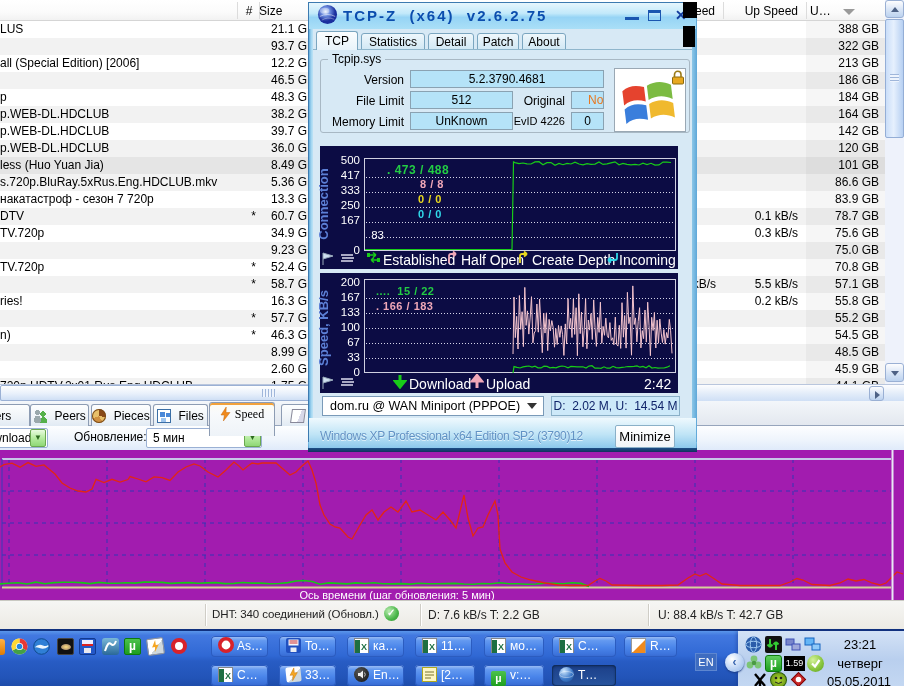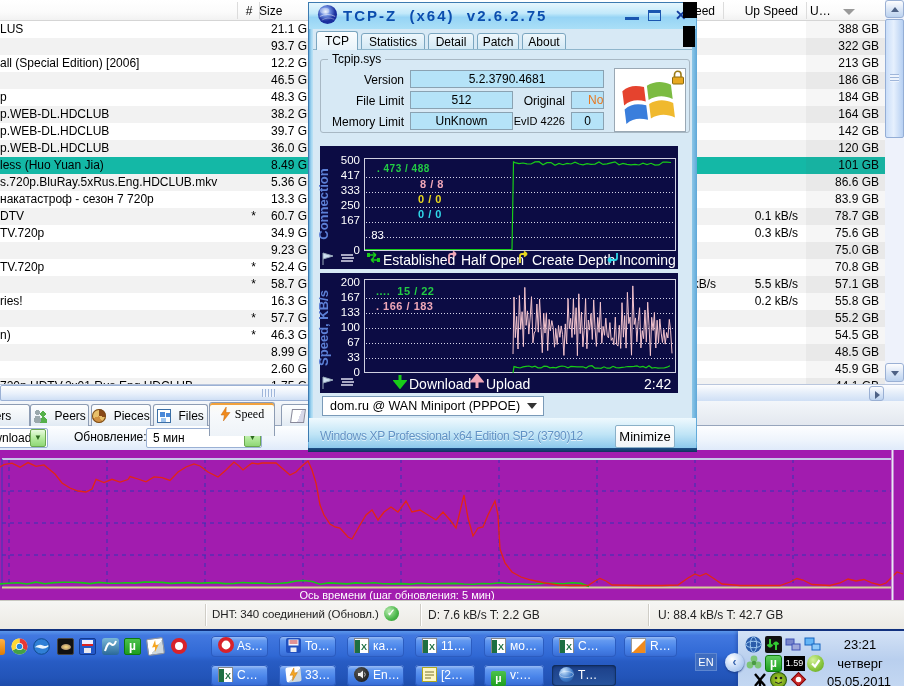--- a/index.html
+++ b/index.html
@@ -62,21 +62,21 @@
 <div class="row" style="top:102px;background:#ffffff;">
 <div class="a" style="left:0;width:236px;overflow:hidden;">p.WEB-DL.HDCLUB</div>
 <div class="g" style="left:240px;width:75px;">39.7 GB</div>
 <div class="g" style="left:780px;width:99px;">142 GB</div>
 </div>
 <div class="row" style="top:119px;background:#f2f2f2;">
 <div class="a" style="left:0;width:236px;overflow:hidden;">p.WEB-DL.HDCLUB</div>
 <div class="g" style="left:240px;width:75px;">36.0 GB</div>
 <div class="g" style="left:780px;width:99px;">120 GB</div>
 </div>
-<div class="row" style="top:136px;background:#14b8a6;">
+<div class="row" style="top:136px;background:#e5e5e5;">
 <div class="a" style="left:0;width:236px;overflow:hidden;">less (Huo Yuan Jia)</div>
 <div class="g" style="left:240px;width:75px;">8.49 GB</div>
 <div class="g" style="left:780px;width:99px;">101 GB</div>
 </div>
 <div class="row" style="top:153px;background:#f2f2f2;">
 <div class="a" style="left:0;width:236px;overflow:hidden;">s.720p.BluRay.5xRus.Eng.HDCLUB.mkv</div>
 <div class="g" style="left:240px;width:75px;">5.36 GB</div>
 <div class="g" style="left:780px;width:99px;">86.6 GB</div>
 </div>
 <div class="row" style="top:170px;background:#ffffff;">
@@ -431,21 +431,21 @@
 <div class="ylab" style="left:0;top:242px;width:52px;">0</div>
 <svg class="a" style="left:0;top:0;" width="389" height="450">
 <rect x="56.5" y="156.5" width="311" height="92" fill="none" stroke="#d0d0e0"></rect>
 <line x1="58" y1="175.5" x2="366" y2="175.5" stroke="#d4d4e8" stroke-dasharray="1 2"></line>
 <line x1="58" y1="190.5" x2="366" y2="190.5" stroke="#d4d4e8" stroke-dasharray="1 2"></line>
 <line x1="58" y1="205.5" x2="366" y2="205.5" stroke="#d4d4e8" stroke-dasharray="1 2"></line>
 <line x1="58" y1="220.5" x2="366" y2="220.5" stroke="#d4d4e8" stroke-dasharray="1 2"></line>
 <line x1="58" y1="235.5" x2="366" y2="235.5" stroke="#d4d4e8" stroke-dasharray="1 2"></line>
 <polyline points="57,247.5 204,247.5 205.5,160.0 207,160.6 211,161.7 215,161.0 219,161.9 223,162.0 227,159.9 231,159.7 235,162.7 239,160.6 243,160.5 247,163.3 251,161.4 255,162.7 259,161.4 263,162.0 267,160.2 271,162.0 275,162.8 279,161.6 283,162.4 287,162.1 291,159.9 295,162.4 299,161.8 303,160.8 307,159.8 311,162.8 315,161.4 319,162.3 323,162.9 327,162.3 331,163.0 335,161.1 339,162.6 343,161.3 347,163.1 351,162.9 355,160.1 359,160.2 363,160.5" fill="none" stroke="#18cc18" stroke-width="1.2"></polyline>
 </svg>
-<div class="a" style="left:69px;top:161px;font-size:10px;font-weight:bold;color:#22cc44;letter-spacing:0.5px;">. 473 / 488</div>
+<div class="a" style="left:79px;top:161px;font-size:12px;font-weight:bold;color:#22cc44;letter-spacing:0.5px;">. 473 / 488</div>
 <div class="a" style="left:112px;top:176px;font-size:11px;font-weight:bold;color:#f0a8b8;letter-spacing:0.5px;">8 / 8</div>
 <div class="a" style="left:110px;top:191px;font-size:11px;font-weight:bold;color:#e8d820;letter-spacing:0.5px;">0 / 0</div>
 <div class="a" style="left:110px;top:206px;font-size:11px;font-weight:bold;color:#30d8e8;letter-spacing:0.5px;">0 / 0</div>
 <svg class="a" style="left:13px;top:249px;" width="40" height="15">
         <path d="M2 14 L2 2 L12 5 L2 8" fill="#cfe0f0" stroke="#9ab"></path>
         <path d="M20 4 H32 M21 7 H33 M20 10 H32" stroke="#dde" stroke-width="1.5"></path>
       </svg>
 <svg class="a" style="left:58px;top:249px;" width="16" height="14">
         <path d="M2 4 H10 M10 4 L7 1.5 M10 4 L7 6.5 M14 9 H5 M5 9 L8 6.5 M5 9 L8 11.5" stroke="#18cc18" stroke-width="1.6"></path>
         <rect x="1" y="2" width="3" height="4" fill="#18cc18"></rect>
@@ -493,18 +493,19 @@
         <path d="M7 1 L7 9 M7 13 L2.5 7.5 L11.5 7.5 Z" stroke="#18cc18" fill="#18cc18" stroke-width="3"></path>
       </svg>
 <div class="leg" style="left:101px;top:374px;">Download</div>
 <svg class="a" style="left:162px;top:372px;" width="14" height="15">
         <path d="M7 14 L7 6 M7 1.5 L2.5 7 L11.5 7 Z" stroke="#f0a8b8" fill="#f0a8b8" stroke-width="3"></path>
       </svg>
 <div class="leg" style="left:178px;top:374px;">Upload</div>
 <div class="leg" style="left:336px;top:374px;">2:42</div>
 <div class="a" style="left:14px;top:394px;width:222px;height:20px;background:#fff;border:1px solid #7a9ab8;font-size:12.5px;line-height:18px;color:#000;padding-left:7px;">dom.ru @ WAN Miniport (PPPOE)</div>
 <div class="a" style="left:219px;top:401px;width:0;height:0;border-left:5px solid transparent;border-right:5px solid transparent;border-top:6px solid #333;"></div>
+<div class="a" style="left:243px;top:394px;width:129px;height:20px;background:#cde9f9;border:1px solid #8ab0c8;font-size:12px;line-height:18px;color:#10246a;text-align:center;">D:&nbsp; 2.02 M, U:&nbsp; 14.54 M</div>
 <div class="a" style="left:1px;top:416px;width:387px;height:30px;background:linear-gradient(#eff9fe,#bfe4f6 55%,#8cc8ec);">
 <div class="a" style="left:11px;top:11px;font-size:12px;letter-spacing:-0.3px;color:#6292c4;text-shadow:0 1px 0 #ffffffaa;">Windows XP Professional x64 Edition SP2 (3790)12</div>
 <div class="a" style="left:306px;top:7px;width:60px;height:23px;background:linear-gradient(#ffffff,#f0f4f8);border:1px solid #8ab0c8;border-radius:2px;font-size:13px;color:#000;text-align:center;line-height:21px;">Minimize</div>
 </div>
 <div class="a" style="left:0;top:446px;width:389px;height:4px;background:linear-gradient(#1d4f86,#122e5e);"></div>
 </div>
 </div>
 </body></html>

